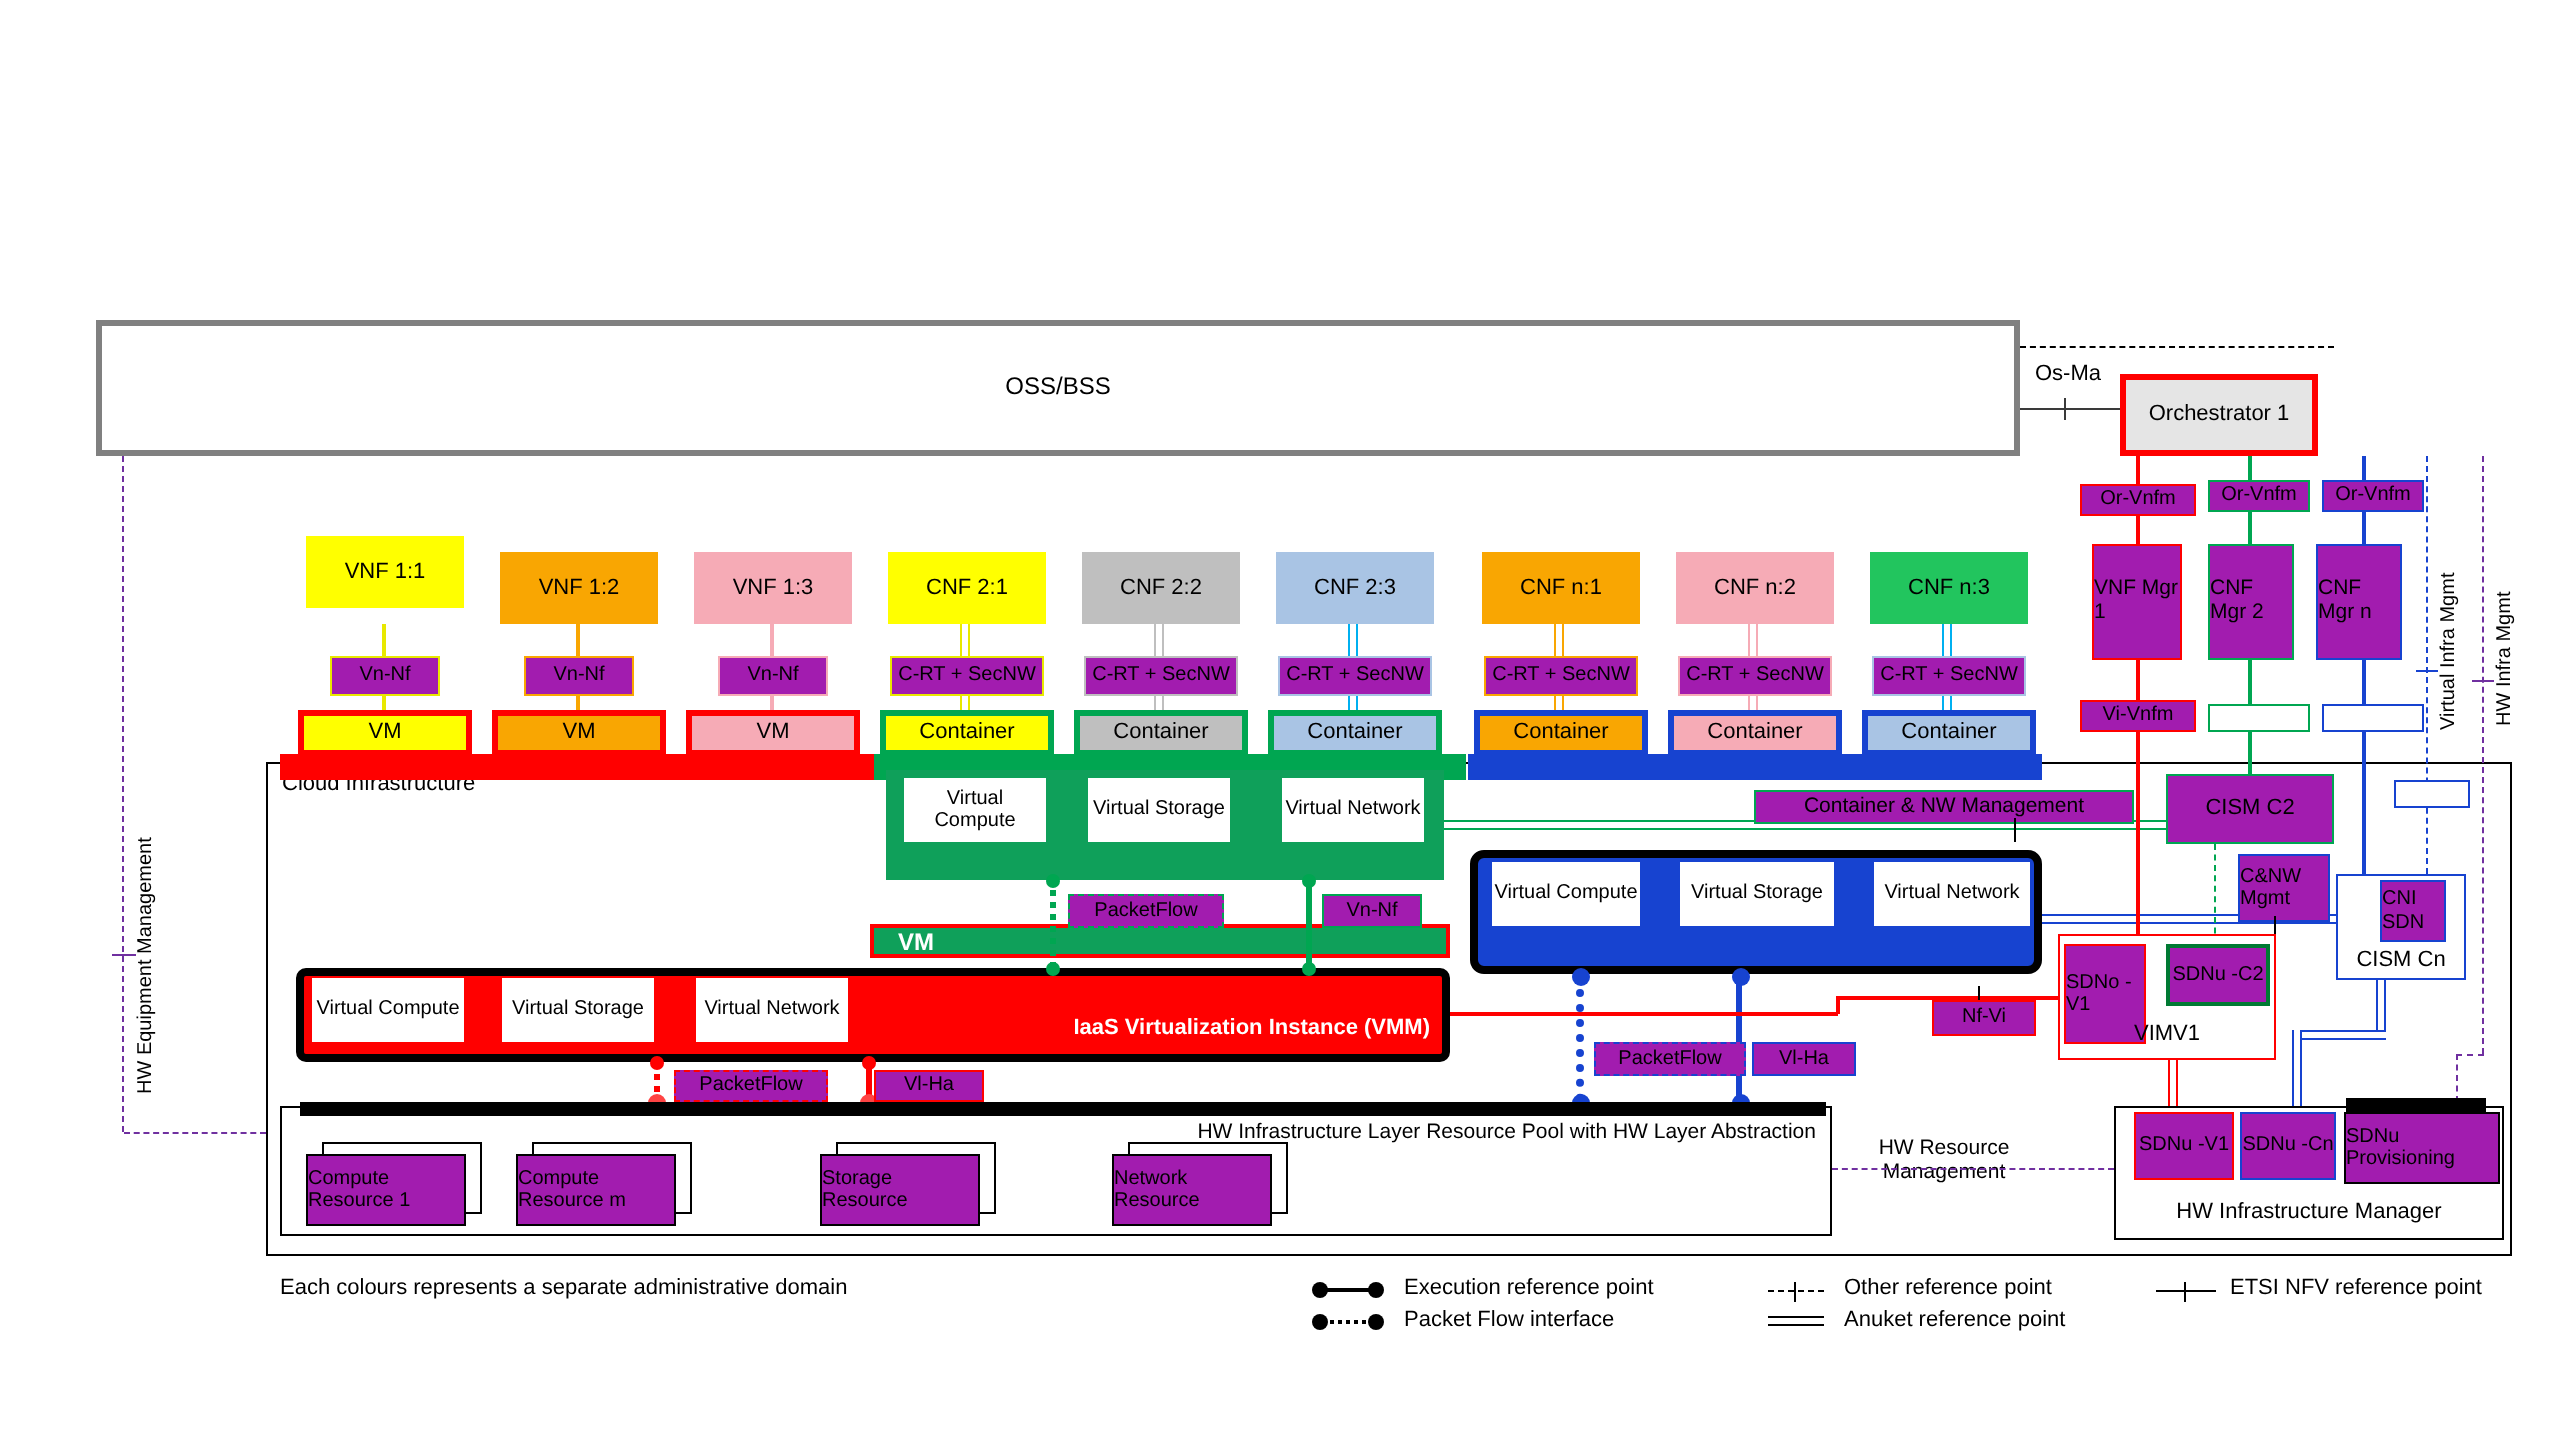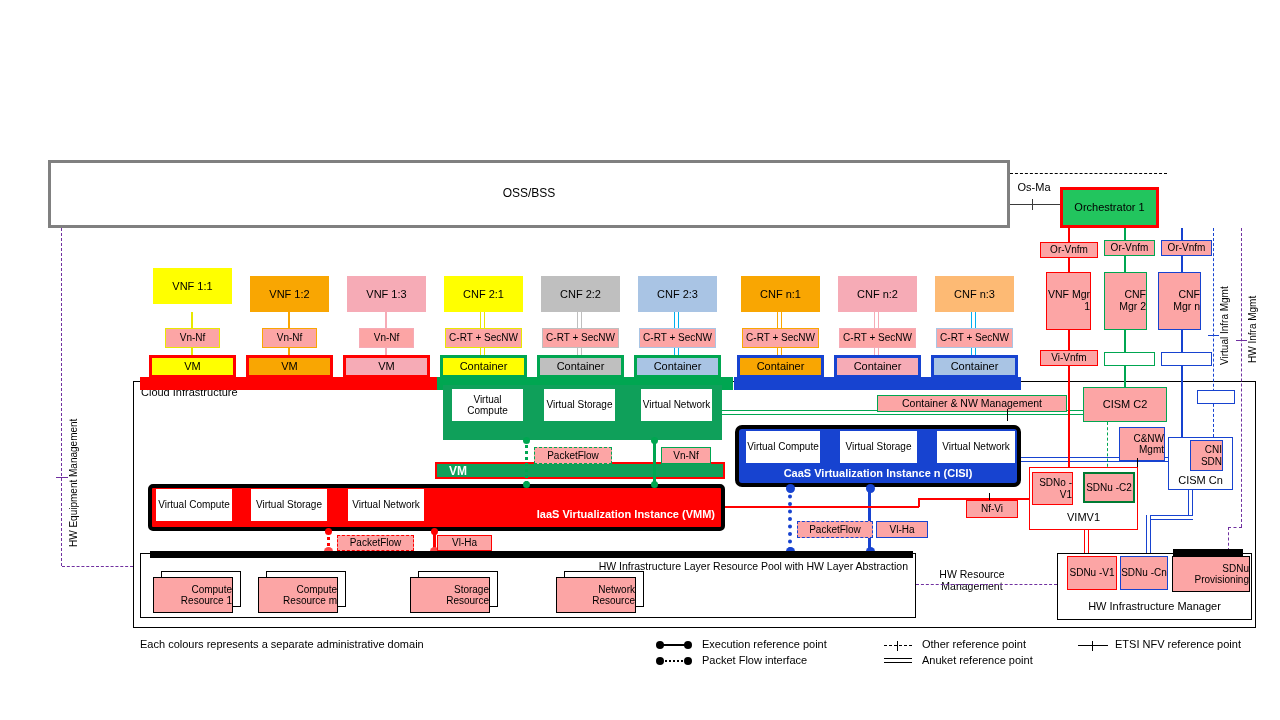--- a/index.html
+++ b/index.html
@@ -1,35 +1,35 @@
 <!DOCTYPE html>
 <html><head>
 <meta charset="utf-8">
 <style>
   html,body{margin:0;padding:0;background:#fff}
   .canvas{position:relative;width:1280px;height:720px;background:#fff;overflow:hidden;
           font-family:"Liberation Sans",sans-serif;color:#000;font-size:11px}
   .b{position:absolute;box-sizing:border-box}
   .ctr{display:flex;align-items:center;justify-content:center;text-align:center;line-height:1.12}
-  .box{background:#fca5a5;border:1.5px solid #000;display:flex;align-items:center;justify-content:center;text-align:right;line-height:1.12}
+  .box{background:#a21caf;border:1.5px solid #000;display:flex;align-items:center;justify-content:center;text-align:left;line-height:1.12}
   .dot{position:absolute;width:7px;height:7px;border-radius:50%}
   .vtext{writing-mode:vertical-rl;transform:rotate(180deg);display:flex;align-items:center;justify-content:center;font-size:10px;white-space:nowrap}
   .f10{font-size:10px}.bold{font-weight:bold}.white{color:#fff}
 </style>
 </head>
 <body>
 
 <div class="canvas">
 
   <div class="b ctr" style="left:48px;top:160px;width:962px;height:68px;border:3px solid #808080;background:#fff;font-size:12px">OSS/BSS</div>
   <div class="b" style="left:1010px;top:204px;width:50px;border-top:1.5px solid #3a3a3a"></div>
   <div class="b" style="left:1032px;top:199px;height:11px;border-left:1.5px solid #3a3a3a"></div>
   <div class="b" style="left:1010px;top:173px;width:157px;border-top:1.5px dashed #000"></div>
   <div class="b ctr" style="left:1012px;top:180px;width:44px;height:14px">Os-Ma</div>
-  <div class="b ctr" style="left:1060px;top:187px;width:99px;height:41px;border:3.5px solid #FF0000;background:#22c55e;padding:0 8px">Orchestrator 1</div>
+  <div class="b ctr" style="left:1060px;top:187px;width:99px;height:41px;border:3.5px solid #FF0000;background:#e5e5e5;padding:0 8px">Orchestrator 1</div>
 
   <div class="b" style="left:61px;top:228px;height:338px;border-left:1.5px dashed #7030A0"></div>
   <div class="b" style="left:56px;top:477px;width:12px;border-top:1.5px solid #7030A0"></div>
   <div class="b" style="left:62px;top:566px;width:71px;border-top:1.5px dashed #7030A0"></div>
   <div class="b vtext" style="left:66px;top:398px;width:14px;height:170px">HW Equipment Management</div>
 
   <div class="b" style="left:133px;top:381px;width:1123px;height:247px;border:1.5px solid #000;background:#fff"></div>
   <div class="b" style="left:141px;top:386px">Cloud Infrastructure</div>
 
   <div class="b" style="left:140px;top:377px;width:318px;height:13px;background:#FF0000"></div>
@@ -69,21 +69,21 @@
   <div class="b ctr" style="left:741px;top:276px;width:79px;height:36px;background:#F9A602">CNF n:1</div>
   <div class="b" style="left:777px;top:312px;height:43px;width:5px;border-left:1.5px solid #F9A602;border-right:1.5px solid #F9A602"></div>
   <div class="b box f10" style="left:742px;top:328px;width:77px;height:20px;border-color:#F9A602">C-RT + SecNW</div>
   <div class="b ctr" style="left:737px;top:355px;width:87px;height:23px;background:#F9A602;border:3px solid #1743D0">Container</div>
 
   <div class="b ctr" style="left:838px;top:276px;width:79px;height:36px;background:#F6ABB6">CNF n:2</div>
   <div class="b" style="left:874px;top:312px;height:43px;width:5px;border-left:1.5px solid #F6ABB6;border-right:1.5px solid #F6ABB6"></div>
   <div class="b box f10" style="left:839px;top:328px;width:77px;height:20px;border-color:#F6ABB6">C-RT + SecNW</div>
   <div class="b ctr" style="left:834px;top:355px;width:87px;height:23px;background:#F6ABB6;border:3px solid #1743D0">Container</div>
 
-  <div class="b ctr" style="left:935px;top:276px;width:79px;height:36px;background:#fdba74">CNF n:3</div>
+  <div class="b ctr" style="left:935px;top:276px;width:79px;height:36px;background:#22c55e">CNF n:3</div>
   <div class="b" style="left:971px;top:312px;height:43px;width:5px;border-left:1.5px solid #00B0F0;border-right:1.5px solid #00B0F0"></div>
   <div class="b box f10" style="left:936px;top:328px;width:77px;height:20px;border-color:#A9C4E4">C-RT + SecNW</div>
   <div class="b ctr" style="left:931px;top:355px;width:87px;height:23px;background:#A9C4E4;border:3px solid #1743D0">Container</div>
 
   <div class="b" style="left:443px;top:385px;width:279px;height:55px;background:#0FA05A"></div>
   <div class="b ctr f10" style="left:452px;top:389px;width:71px;height:32px;background:#fff">Virtual Compute</div>
   <div class="b ctr f10" style="left:544px;top:389px;width:71px;height:32px;background:#fff">Virtual Storage</div>
   <div class="b ctr f10" style="left:641px;top:389px;width:71px;height:32px;background:#fff">Virtual Network</div>
 
   <div class="b" style="left:435px;top:462px;width:290px;height:17px;background:#0FA05A;border:2.5px solid #FF0000"></div>
@@ -109,21 +109,20 @@
   <div class="dot" style="left:431px;top:528px;background:#FF0000"></div>
   <div class="dot" style="left:324px;top:547px;width:9px;height:9px;background:#FF4444"></div>
   <div class="dot" style="left:430px;top:547px;width:9px;height:9px;background:#FF4444"></div>
   <div class="b box f10" style="left:337px;top:535px;width:77px;height:16px;border:1.2px dashed #FF0000">PacketFlow</div>
   <div class="b box f10" style="left:437px;top:535px;width:55px;height:16px;border:1.2px solid #FF0000">Vl-Ha</div>
 
   <div class="b" style="left:735px;top:425px;width:286px;height:62px;background:#1743D0;border:4.5px solid #000;border-radius:7px"></div>
   <div class="b ctr f10" style="left:746px;top:431px;width:74px;height:32px;background:#fff">Virtual Compute</div>
   <div class="b ctr f10" style="left:840px;top:431px;width:77px;height:32px;background:#fff">Virtual Storage</div>
   <div class="b ctr f10" style="left:937px;top:431px;width:78px;height:32px;background:#fff">Virtual Network</div>
-  <div class="b ctr white bold" style="left:735px;top:466px;width:286px;height:14px">CaaS Virtualization Instance n (CISI)</div>
 
   <div class="b" style="left:788px;top:487px;height:64px;border-left:4px dotted #1743D0"></div>
   <div class="b" style="left:868px;top:487px;height:64px;border-left:3.5px solid #1743D0"></div>
   <div class="dot" style="left:786px;top:484px;width:9px;height:9px;background:#1743D0"></div>
   <div class="dot" style="left:866px;top:484px;width:9px;height:9px;background:#1743D0"></div>
   <div class="dot" style="left:786px;top:547px;width:9px;height:9px;background:#1743D0"></div>
   <div class="dot" style="left:866px;top:547px;width:9px;height:9px;background:#1743D0"></div>
   <div class="b box f10" style="left:797px;top:521px;width:76px;height:17px;border:1.2px dashed #1743D0">PacketFlow</div>
   <div class="b box f10" style="left:876px;top:521px;width:52px;height:17px;border:1.2px solid #1743D0">Vl-Ha</div>
 
@@ -174,21 +173,21 @@
 
   <div class="b box" style="left:1083px;top:387px;width:84px;height:35px;border:1.8px solid #00A651">CISM C2</div>
   <div class="b" style="left:1107px;top:422px;height:50px;border-left:1.8px dashed #00A651"></div>
   <div class="b" style="left:1197px;top:390px;width:38px;height:14px;border:1.5px solid #1743D0;background:#fff"></div>
   <div class="b box f10" style="left:1119px;top:427px;width:46px;height:34px;border:1.8px solid #1743D0">C&amp;NW Mgmt</div>
   <div class="b" style="left:1137px;top:458px;height:10px;border-left:1.5px solid #000"></div>
   <div class="b" style="left:1168px;top:437px;width:65px;height:53px;border:1.8px solid #1743D0;background:#fff"></div>
   <div class="b box f10" style="left:1190px;top:440px;width:33px;height:31px;border:1.5px solid #1743D0">CNI SDN</div>
   <div class="b ctr" style="left:1168px;top:473px;width:65px;height:15px">CISM Cn</div>
   <div class="b" style="left:1029px;top:467px;width:109px;height:63px;border:1.8px solid #FF0000;background:#fff"></div>
-  <div class="b box f10" style="left:1032px;top:472px;width:41px;height:33px;border:1.5px solid #FF0000">SDNo -V1</div>
+  <div class="b box f10" style="left:1032px;top:472px;width:41px;height:50px;border:1.5px solid #FF0000">SDNo -V1</div>
   <div class="b box f10" style="left:1083px;top:472px;width:52px;height:31px;border:2.2px solid #007A33">SDNu -C2</div>
   <div class="b ctr" style="left:1029px;top:508px;width:109px;height:18px">VIMV1</div>
 
   <div class="b" style="left:1084px;top:530px;height:27px;width:5px;border-left:1.5px solid #FF0000;border-right:1.5px solid #FF0000;background:#fff"></div>
   <div class="b" style="left:1188px;top:490px;height:29px;width:5px;border-left:1.5px solid #1743D0;border-right:1.5px solid #1743D0;background:#fff"></div>
   <div class="b" style="left:1146px;top:515px;width:47px;height:5px;border-top:1.5px solid #1743D0;border-bottom:1.5px solid #1743D0;background:#fff"></div>
   <div class="b" style="left:1146px;top:515px;height:42px;width:5px;border-left:1.5px solid #1743D0;border-right:1.5px solid #1743D0;background:#fff"></div>
 
   <div class="b" style="left:140px;top:553px;width:776px;height:65px;border:1.5px solid #000;background:#fff"></div>
   <div class="b" style="left:150px;top:551px;width:763px;height:7px;background:#000"></div>

